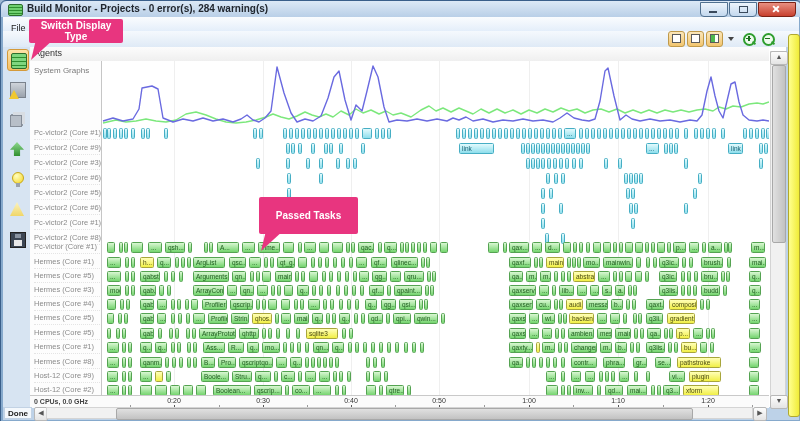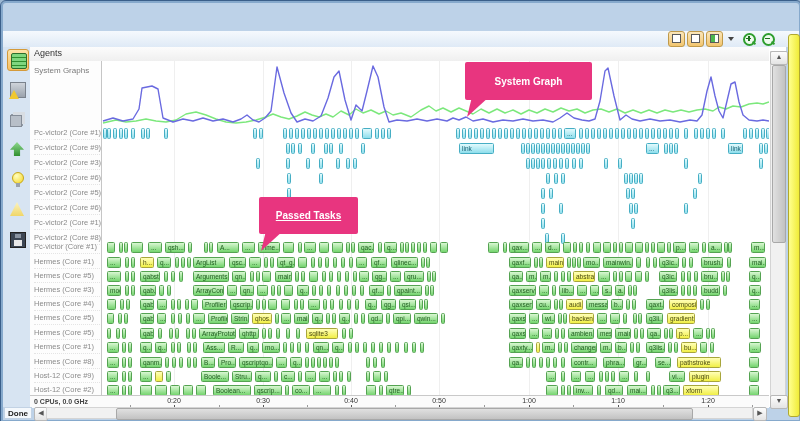--- a/index.html
+++ b/index.html
@@ -92,21 +92,40 @@
   
   .callout{position:absolute;border-radius:2px;display:flex;align-items:center;justify-content:center;
     font-size:10px;font-weight:bold;color:#fff;text-align:center;z-index:50;}
   .tail-bl{position:absolute;top:100%;left:2px;width:30px;height:17px;clip-path:polygon(0 100%,14% 0,62% 0);}
   .tail-tr{position:absolute;bottom:100%;right:5px;width:36px;height:15px;clip-path:polygon(100% 0,24% 100%,80% 100%);}
 </style>
 </head>
 <body>
 
 <div id="window">
-
+  <div id="titlebar">
+    <div id="app-icon"></div>
+    <div id="title-text">Build Monitor - Projects - 0 error(s), 284 warning(s)</div>
+    <div id="win-controls">
+      <div class="winbtn">
+          <span class="glyph-min"></span>
+        </div>
+      <div class="winbtn">
+          <span class="glyph-max"></span>
+        </div>
+      <div class="winbtn close">
+          <span class="glyph-x1"></span>
+          <span class="glyph-x2"></span>
+        </div>
+    </div>
+  </div>
+
+  <div id="menubar">
+    <span id="menu-file">File</span>
+  </div>
 
   <div id="toolbar">
     <div id="toolbar-right">
         <div class="tbtn">
           <span class="sq"></span>
         </div>
         <div class="tbtn">
           <span class="sq"></span>
         </div>
         <div class="tbtn">
@@ -831,21 +850,21 @@
   <div id="hscroll-thumb"></div>
   <div class="sbtn" id="hscroll-right" style="left:752px;top:406px;width:12px;height:12px;">▶</div>
 
   <div id="vscroll-track"></div>
   <div class="sbtn" style="left:769px;top:50px;width:16px;height:12px;">▲</div>
   <div id="vscroll-thumb"></div>
   <div class="sbtn" style="left:769px;top:394px;width:16px;height:12px;">▼</div>
 
   <div id="status-done">Done</div>
   <div id="build-status-bar"></div>
-    <div class="callout" style="left: 464px; top: 61px; width: 127px; height: 38px; background: rgb(232, 53, 127);">
-      <span>System Graph</span>
+<div class="callout" style="left: 28px; top: 18px; width: 94px; height: 24px; background: rgb(232, 53, 127);">
+      <span>Switch Display Type</span>
       <div class="tail-bl" style="background: rgb(232, 53, 127);"></div>
     </div>
-    <div class="callout" style="left: 258px; top: 196px; width: 99px; height: 37px; background: rgb(232, 53, 127); text-decoration: underline;">
+    <div class="callout" style="left: 258px; top: 196px; width: 99px; height: 37px; background: rgb(232, 53, 127);">
       <span>Passed Tasks</span>
       <div class="tail-bl" style="background: rgb(232, 53, 127);"></div>
     </div>
   </div>
 
 </body></html>

